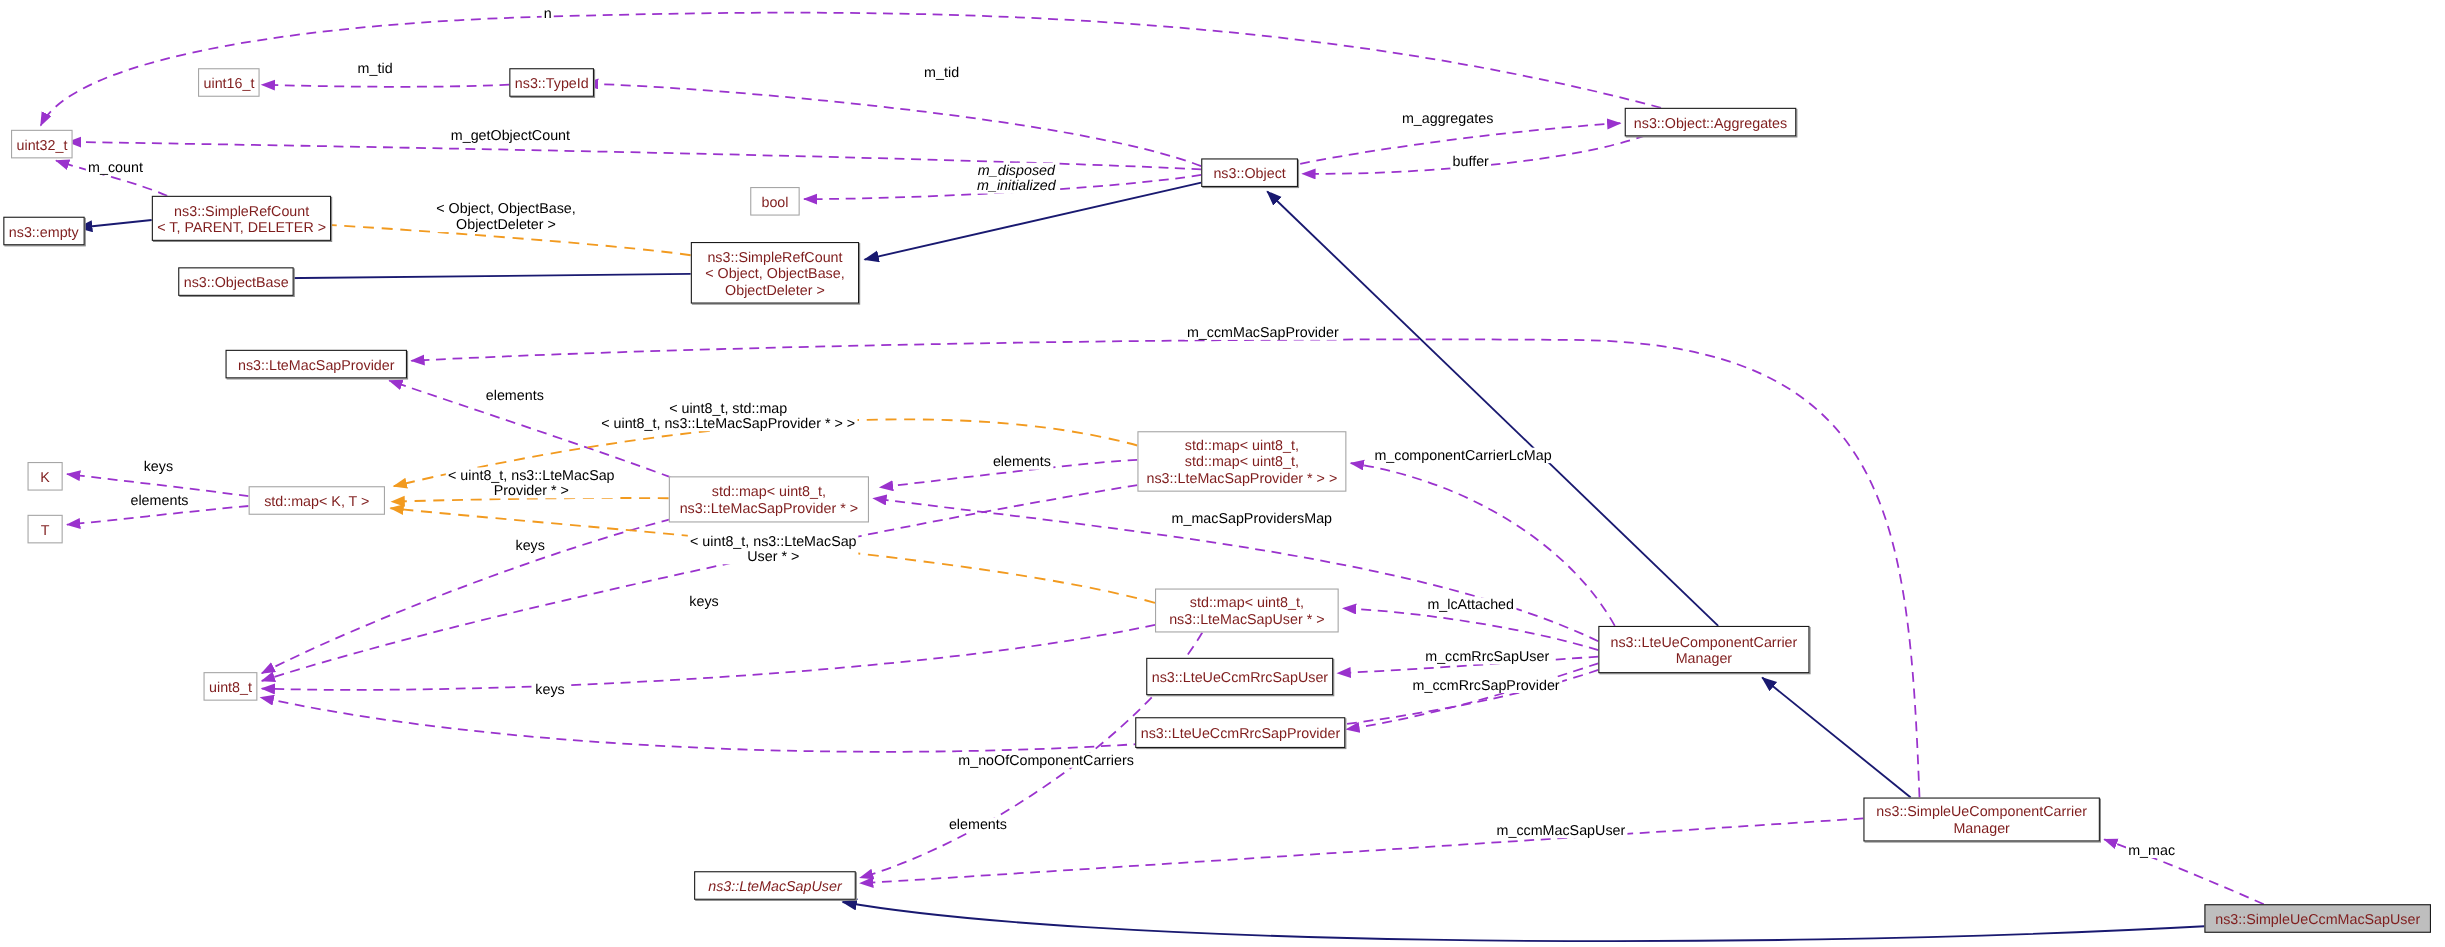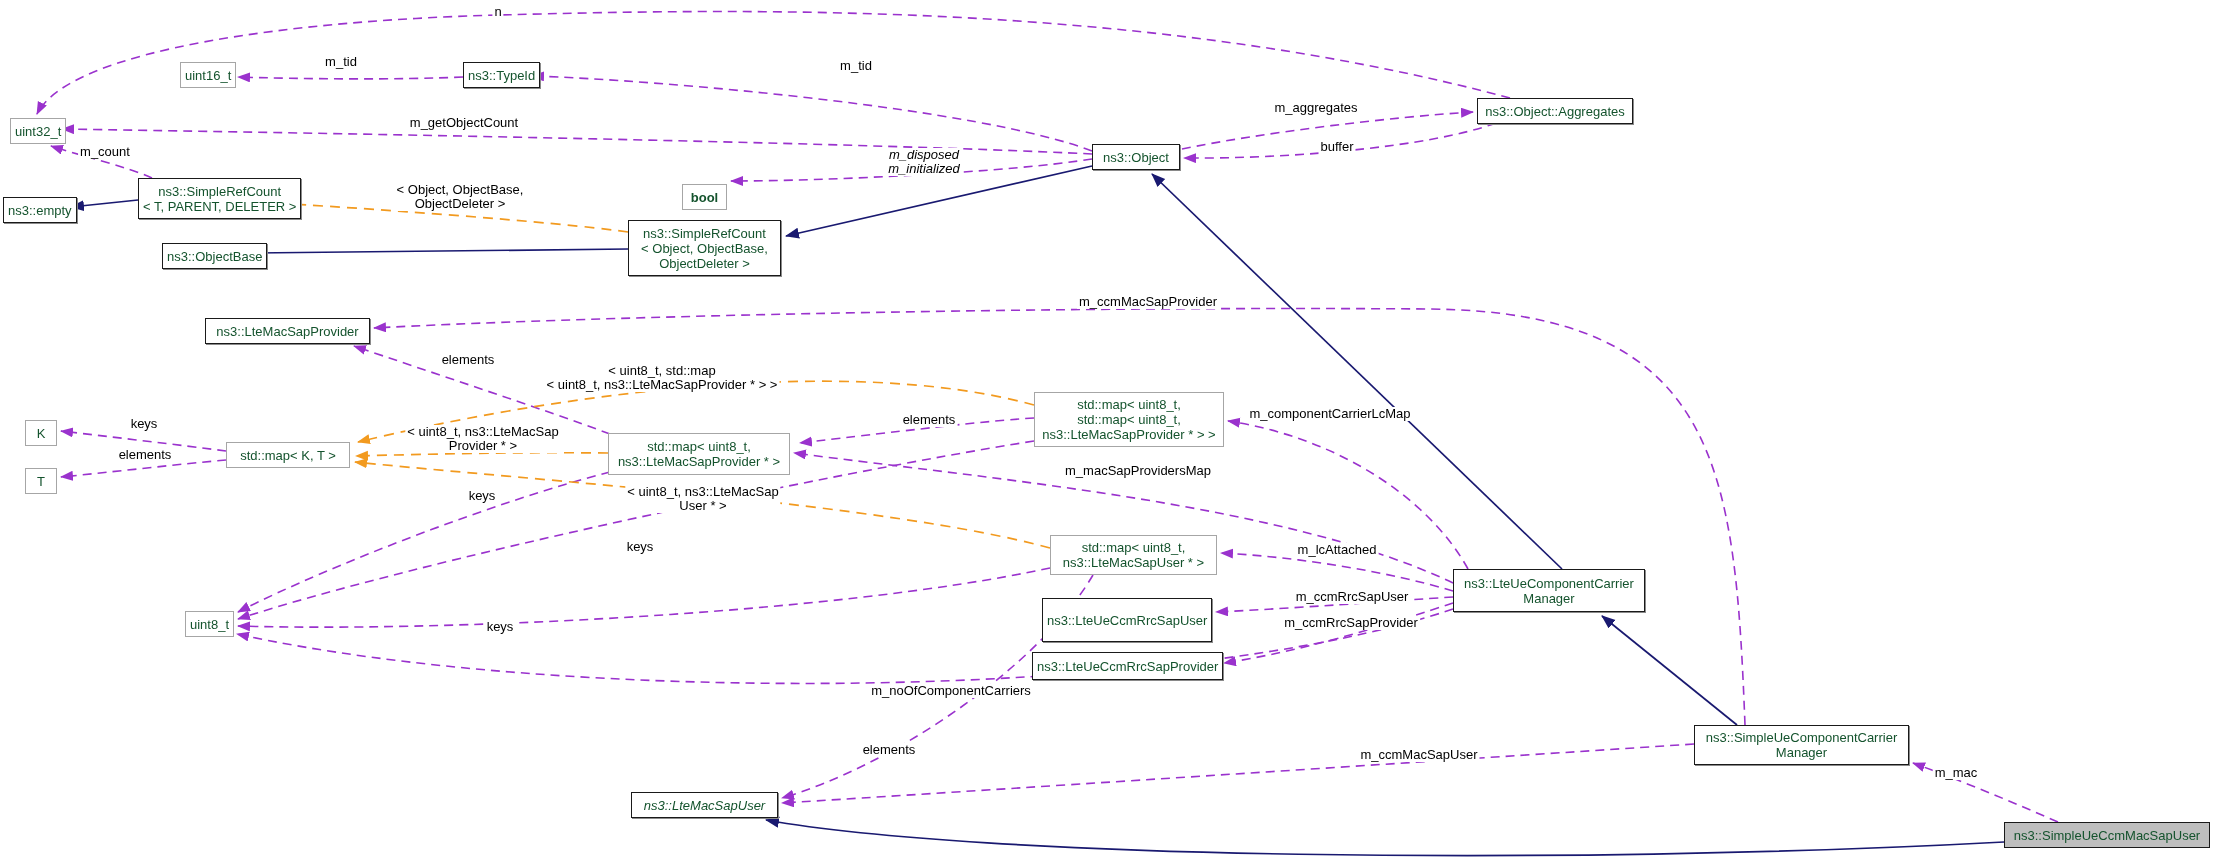--- a/index.html
+++ b/index.html
@@ -3,21 +3,21 @@
 <meta charset="utf-8">
 <style>
   html,body{margin:0;padding:0;background:#ffffff;}
   #canvas{position:relative;width:2223px;height:861px;background:#ffffff;overflow:hidden;
           font-family:"Liberation Sans", sans-serif;}
   #edges-svg{position:absolute;left:0;top:0;width:2223px;height:861px;}
   .edge-usage{fill:none;stroke:#9a32cd;stroke-width:1.6;stroke-dasharray:9 6;}
   .edge-template{fill:none;stroke:#f29a1f;stroke-width:1.7;stroke-dasharray:10 7;}
   .edge-inherit{fill:none;stroke:#191970;stroke-width:1.7;}
   .node{position:absolute;display:flex;flex-direction:column;justify-content:center;align-items:center;
-        background:#ffffff;font-size:13px;line-height:15px;color:#14532d;text-align:center;
+        background:#ffffff;font-size:13px;line-height:15px;color:#7f1d1d;text-align:center;
         padding:12px 4px;box-sizing:border-box;white-space:nowrap;}
   .node.class{border:1.6px solid #1a1a1a;box-shadow:1px 1px 0 #8a8a8a;}
   .node.type{border:1px solid #a6a6a6;}
   .node.focus{border:1.6px solid #1a1a1a;background:#bebebe;}
   .edge-label{position:absolute;transform:translate(-50%,-50%);font-size:13px;line-height:14px;
               color:#000;text-align:center;background:#ffffff;padding:0 2px;white-space:nowrap;}
 </style>
 </head>
 <body>
 
@@ -85,21 +85,21 @@
       <div class="node class" style="left: 3px; top: 197px; min-width: 66px; height: 23px;">
         <div>ns3::empty</div>
       </div>
       <div class="node class" style="left: 138px; top: 178px; min-width: 130px; height: 41px;">
         <div>ns3::SimpleRefCount</div>
         <div>&lt; T, PARENT, DELETER &gt;</div>
       </div>
       <div class="node class" style="left: 162px; top: 243px; min-width: 85px; height: 24px;">
         <div>ns3::ObjectBase</div>
       </div>
-      <div class="node type" style="left: 682px; top: 184px; min-width: 45px; height: 23px; font-weight: bold;">
+      <div class="node type" style="left: 682px; top: 170px; min-width: 45px; height: 23px;">
         <div>bool</div>
       </div>
       <div class="node class" style="left: 628px; top: 220px; min-width: 153px; height: 56px;">
         <div>ns3::SimpleRefCount</div>
         <div>&lt; Object, ObjectBase,</div>
         <div>ObjectDeleter &gt;</div>
       </div>
       <div class="node class" style="left: 1092px; top: 144px; min-width: 88px; height: 26px;">
         <div>ns3::Object</div>
       </div>
@@ -124,21 +124,21 @@
       </div>
       <div class="node type" style="left: 1034px; top: 392px; min-width: 190px; height: 55px;">
         <div>std::map&lt; uint8_t,</div>
         <div>std::map&lt; uint8_t,</div>
         <div>ns3::LteMacSapProvider * &gt; &gt;</div>
       </div>
       <div class="node type" style="left: 1050px; top: 535px; min-width: 167px; height: 40px;">
         <div>std::map&lt; uint8_t,</div>
         <div>ns3::LteMacSapUser * &gt;</div>
       </div>
-      <div class="node class" style="left: 1042px; top: 598px; min-width: 168px; height: 44px;">
+      <div class="node class" style="left: 1042px; top: 598px; min-width: 168px; height: 34px;">
         <div>ns3::LteUeCcmRrcSapUser</div>
       </div>
       <div class="node class" style="left: 1032px; top: 652px; min-width: 188px; height: 28px;">
         <div>ns3::LteUeCcmRrcSapProvider</div>
       </div>
       <div class="node type" style="left: 185px; top: 611px; min-width: 48px; height: 26px;">
         <div>uint8_t</div>
       </div>
       <div class="node class" style="left: 1453px; top: 569px; min-width: 192px; height: 43px;">
         <div>ns3::LteUeComponentCarrier</div>

